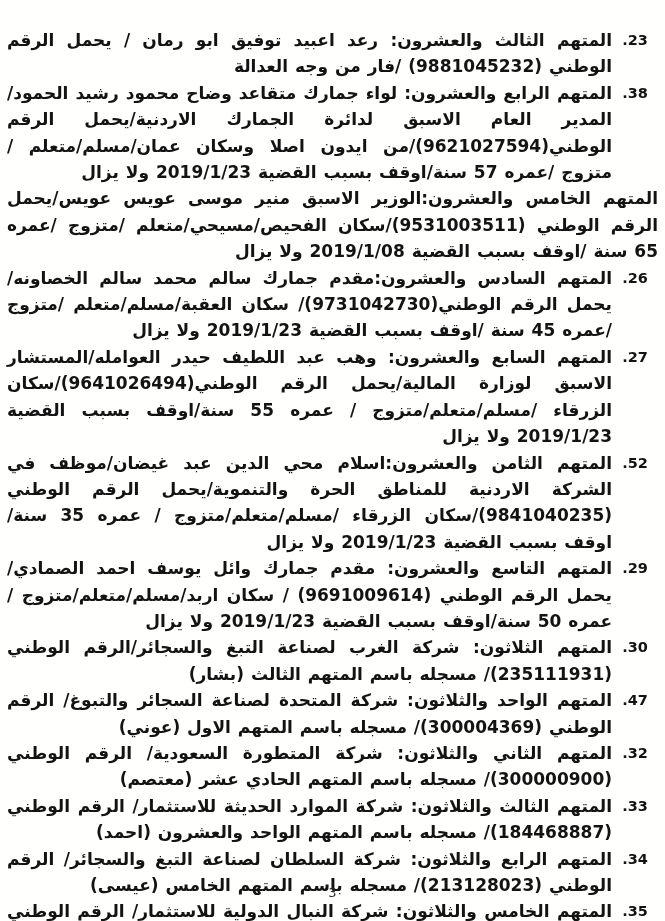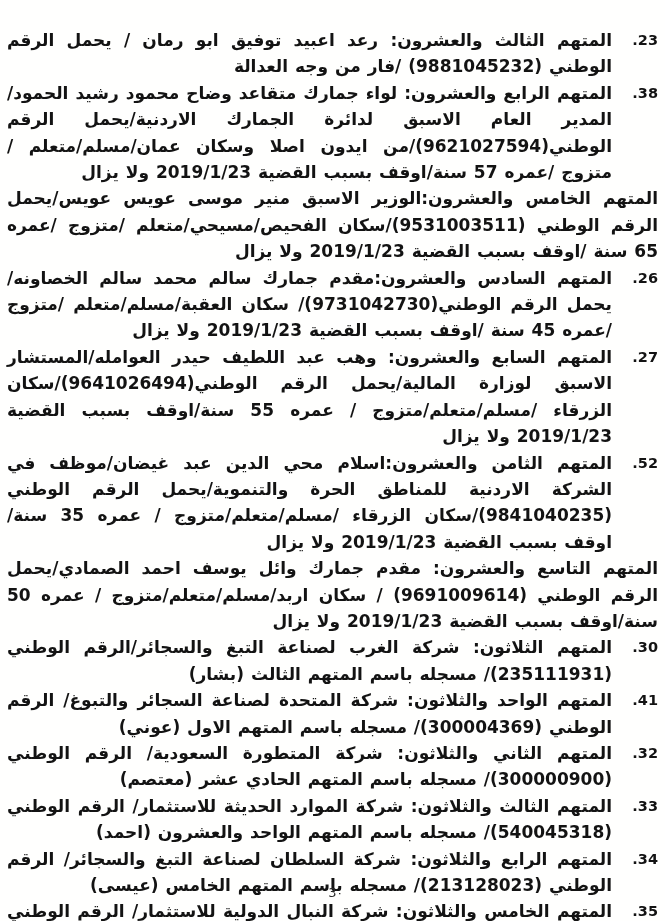--- a/index.html
+++ b/index.html
@@ -28,21 +28,21 @@
   .item {
     display: flex;
     direction: rtl;
     font-weight: bold;
   }
   .item .num {
     flex: 0 0 46px;
     font-size: 14.5px;
     line-height: 26.4px;
     direction: rtl;
-    text-align: right;
+    text-align: center;
     white-space: nowrap;
   }
   .item .txt {
     flex: 1 1 auto;
     font-size: 17px;
     line-height: 26.4px;
     text-align: justify;
     text-align-last: start;
     direction: rtl;
     word-spacing: 1px;
@@ -68,60 +68,61 @@
       <span class="num">23.</span>
       <div class="txt">المتهم الثالث والعشرون: رعد اعبيد توفيق ابو رمان / يحمل الرقم الوطني (9881045232) /فار من وجه العدالة</div>
     </div>
 
     <div class="item">
       <span class="num">38.</span>
       <div class="txt">المتهم الرابع والعشرون: لواء جمارك متقاعد وضاح محمود رشيد الحمود/المدير العام الاسبق لدائرة الجمارك الاردنية/يحمل الرقم الوطني(9621027594)/من ايدون اصلا وسكان عمان/مسلم/متعلم /متزوج /عمره 57 سنة/اوقف بسبب القضية 2019/1/23 ولا يزال</div>
     </div>
 
     <div class="item">
-      <div class="txt">المتهم الخامس والعشرون:الوزير الاسبق منير موسى عويس عويس/يحمل الرقم الوطني (9531003511)/سكان الفحيص/مسيحي/متعلم /متزوج /عمره 65 سنة /اوقف بسبب القضية 2019/1/23 ولا يزال</div>
+      <div class="txt">المتهم الخامس والعشرون:الوزير الاسبق منير موسى عويس عويس/يحمل الرقم الوطني (9531003511)/سكان الفحيص/مسيحي/متعلم /متزوج /عمره 65 سنة /اوقف بسبب القضية 2019/1/08 ولا يزال</div>
     </div>
 
     <div class="item">
       <span class="num">26.</span>
       <div class="txt">المتهم السادس والعشرون:مقدم جمارك سالم محمد سالم الخصاونه/يحمل الرقم الوطني(9731042730)/ سكان العقبة/مسلم/متعلم /متزوج /عمره 45 سنة /اوقف بسبب القضية 2019/1/23 ولا يزال</div>
     </div>
 
     <div class="item">
       <span class="num">27.</span>
       <div class="txt">المتهم السابع والعشرون: وهب عبد اللطيف حيدر العوامله/المستشار الاسبق لوزارة المالية/يحمل الرقم الوطني(9641026494)/سكان الزرقاء /مسلم/متعلم/متزوج / عمره 55 سنة/اوقف بسبب القضية 2019/1/23 ولا يزال</div>
     </div>
 
     <div class="item">
       <span class="num">52.</span>
       <div class="txt">المتهم الثامن والعشرون:اسلام محي الدين عبد غيضان/موظف في الشركة الاردنية للمناطق الحرة والتنموية/يحمل الرقم الوطني (9841040235)/سكان الزرقاء /مسلم/متعلم/متزوج / عمره 35 سنة/اوقف بسبب القضية 2019/1/23 ولا يزال</div>
     </div>
 
     <div class="item">
+      <span class="num">29.</span>
       <div class="txt">المتهم التاسع والعشرون: مقدم جمارك وائل يوسف احمد الصمادي/يحمل الرقم الوطني (9691009614) / سكان اربد/مسلم/متعلم/متزوج / عمره 50 سنة/اوقف بسبب القضية 2019/1/23 ولا يزال</div>
     </div>
 
     <div class="item">
       <span class="num">30.</span>
       <div class="txt">المتهم الثلاثون: شركة الغرب لصناعة التبغ والسجائر/الرقم الوطني (235111931)/ مسجله باسم المتهم الثالث (بشار)</div>
     </div>
 
     <div class="item">
-      <span class="num">41.</span>
+      <span class="num">47.</span>
       <div class="txt">المتهم الواحد والثلاثون: شركة المتحدة لصناعة السجائر والتبوغ/ الرقم الوطني (300004369)/ مسجله باسم المتهم الاول (عوني)</div>
     </div>
 
     <div class="item">
       <span class="num">32.</span>
       <div class="txt">المتهم الثاني والثلاثون: شركة المتطورة السعودية/ الرقم الوطني (300000900)/ مسجله باسم المتهم الحادي عشر (معتصم)</div>
     </div>
 
     <div class="item">
       <span class="num">33.</span>
-      <div class="txt">المتهم الثالث والثلاثون: شركة الموارد الحديثة للاستثمار/ الرقم الوطني (540045318)/ مسجله باسم المتهم الواحد والعشرون (احمد)</div>
+      <div class="txt">المتهم الثالث والثلاثون: شركة الموارد الحديثة للاستثمار/ الرقم الوطني (184468887)/ مسجله باسم المتهم الواحد والعشرون (احمد)</div>
     </div>
 
     <div class="item">
       <span class="num">34.</span>
       <div class="txt">المتهم الرابع والثلاثون: شركة السلطان لصناعة التبغ والسجائر/ الرقم الوطني (213128023)/ مسجله باسم المتهم الخامس (عيسى)</div>
     </div>
 
     <div class="item">
       <span class="num">35.</span>
       <div class="txt">المتهم الخامس والثلاثون: شركة النبال الدولية للاستثمار/ الرقم الوطني (300004439)/ مسجله باسم المتهم التاسع (رائد).</div>

